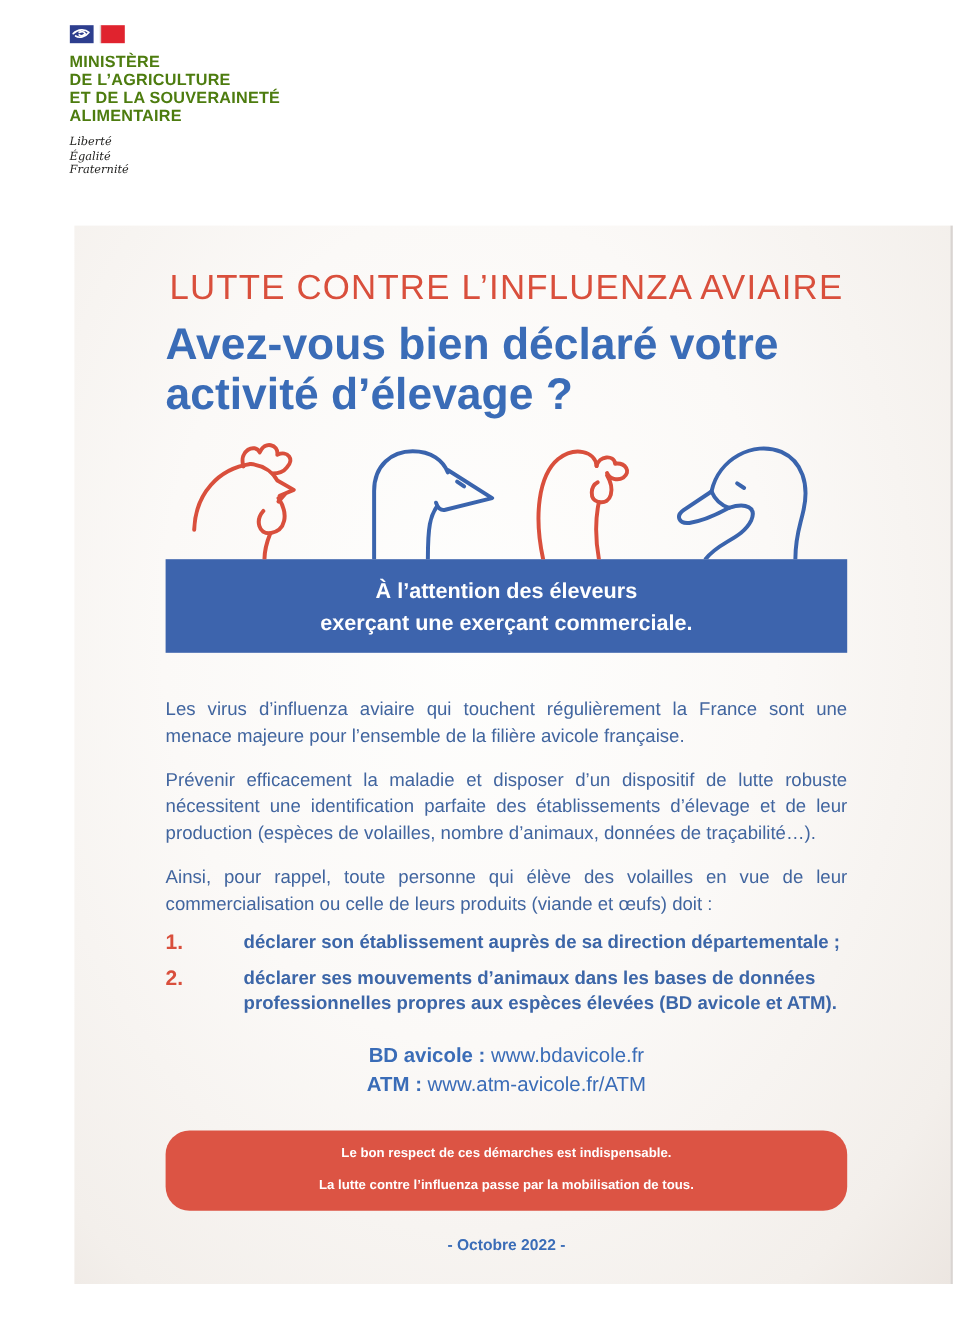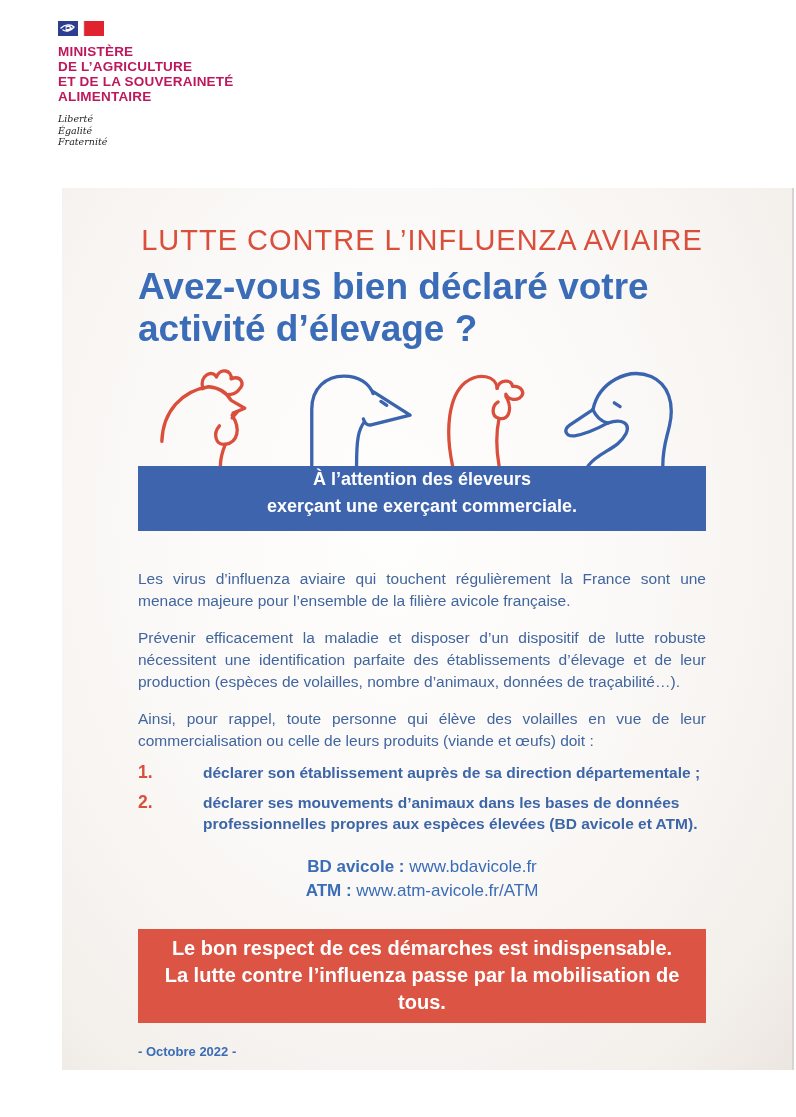--- a/index.html
+++ b/index.html
@@ -3,54 +3,54 @@
 <meta charset="utf-8">
 <style>
   * { margin:0; padding:0; box-sizing:border-box; }
   html,body { width:796px; height:1117px; background:#ffffff; font-family:"Liberation Sans", sans-serif; overflow:hidden; }
   .page { position:relative; width:796px; height:1117px; background:#ffffff; }
 
   
   .gov-block { position:absolute; left:58px; top:20px; width:260px; }
   .flag { display:flex; align-items:flex-start; height:17px; margin-bottom:7px; }
   .flag svg { display:block; }
-  .ministry-name { margin-top:2px; font-weight:bold; color:#be185d; font-size:13.5px; line-height:15px; letter-spacing:0.2px; }
+  .ministry-name { margin-top:2px; font-weight:bold; color:#4d7c0f; font-size:13.5px; line-height:15px; letter-spacing:0.2px; }
   .motto { margin-top:9px; font-family:"DejaVu Serif", serif; font-style:italic; font-size:9.5px; line-height:11.5px; color:#1d1d1b; }
 
   
   .card {
     position:absolute; left:62px; top:188px; width:732px; height:882px;
     background: radial-gradient(ellipse at 45% 38%, #fefefd 0%, #fbf9f7 45%, #f3efeb 85%, #ece6e1 100%);
     border-right:2px solid #d9d4d1;
   }
   .content { width:568px; margin-left:76px; }
 
   .kicker { margin-top:36px; text-align:center; color:#d94f3c; font-size:29px; letter-spacing:1px; font-weight:400; }
   .headline { margin-top:9px; text-align:left; color:#3a6cb7; font-weight:bold; font-size:37px; line-height:42px; }
 
   .birds-row { margin-top:15px; height:101px; width:534px; margin-left:auto; margin-right:auto; display:flex; justify-content:space-between; align-items:flex-end; }
   .birds-row svg { display:block; }
 
-  .banner-blue { margin-top:0; background:#3d64ad; color:#ffffff; font-weight:bold; font-size:18px; line-height:27px; text-align:center; padding:0 6px 11px; }
+  .banner-blue { margin-top:0; background:#3d64ad; color:#ffffff; font-weight:bold; font-size:18px; line-height:27px; text-align:center; padding:13px 6px 11px; }
 
   .bodytext { color:#41659f; font-size:15.5px; line-height:22px; text-align:justify; }
   .para { margin-top:15px; }
   .para:first-of-type { margin-top:37px; }
 
   .dolist { margin-top:10px; }
   .do-item { display:flex; margin-top:9px; }
   .do-num { color:#d94f3c; font-weight:bold; font-size:17.5px; line-height:21px; width:22px; flex:0 0 22px; }
   .do-text { color:#3c66a8; font-weight:bold; font-size:15.5px; line-height:21px;margin-left:43px; }
 
   .links { margin-top:21px; text-align:center; color:#3a6cb7; font-size:17px; line-height:24px; }
   .links .lbl { font-weight:bold; }
 
-  .banner-red { margin-top:26px; background:#dc5444; color:#ffffff; font-weight:bold; font-size:20px; line-height:27px; text-align:center; padding:6px 4px 7px; }
+  .banner-red { margin-top:26px; background:#dc5444; color:#ffffff; font-weight:bold; font-size:11px; line-height:27px; text-align:center; padding:6px 4px 7px;border-radius:20px; }
 
-  .date-line { margin-top:21px; text-align:left; color:#3a6cb7; font-weight:bold; font-size:13px; }
+  .date-line { margin-top:21px; text-align:center; color:#3a6cb7; font-weight:bold; font-size:13px; }
 </style>
 </head>
 <body>
 
 <div class="page">
 
   <div class="gov-block">
     <div class="flag">
       <svg width="48" height="17" viewBox="0 0 48 17">
         <rect x="0" y="1" width="20" height="15" fill="#2d3e8e"></rect>

